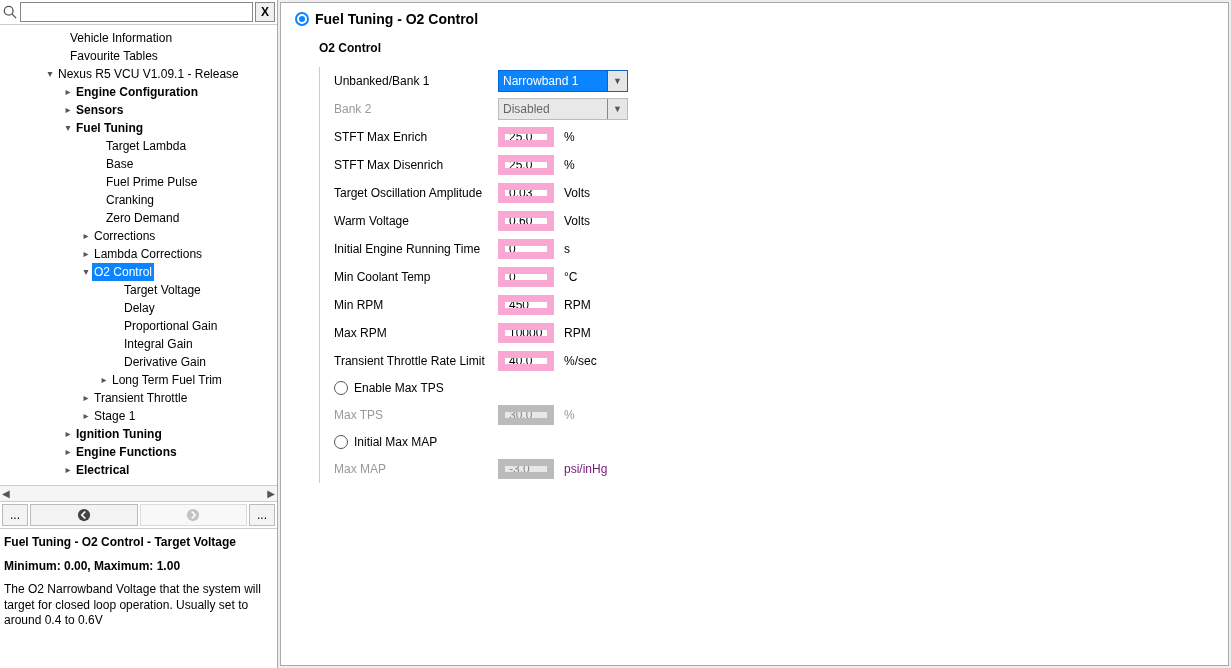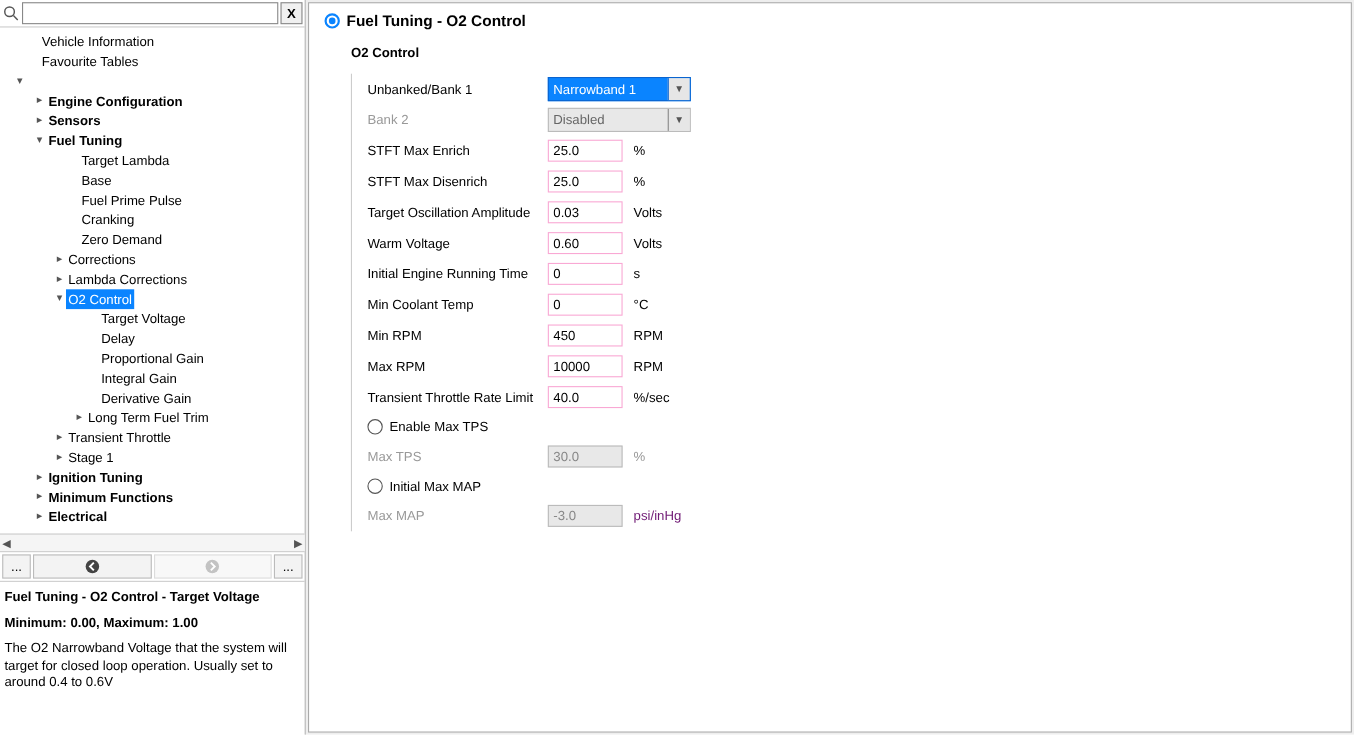--- a/index.html
+++ b/index.html
@@ -47,20 +47,21 @@
     display: flex; align-items: center; justify-content: center;
     cursor: pointer;
     font-weight: bold;
   }
   .tree {
     flex: 1;
     overflow-y: hidden;
     overflow-x: hidden;
     padding: 4px 0;
     position: relative;
+    margin-left: 32px;
   }
   .tree-inner { padding-left: 4px; }
   .tree-row {
     height: 18px;
     line-height: 18px;
     white-space: nowrap;
     cursor: pointer;
     display: flex;
     align-items: center;
   }
@@ -152,23 +153,23 @@
     padding-left: 14px;
   }
   .form-row {
     display:flex;
     align-items:center;
     height: 28px;
   }
   .form-label { width: 164px; }
   .form-label.disabled { color:#999; }
   .form-input {
-    width: 68px;
+    width: 56px;
     height: 20px;
-    border: 1px solid #f9a8d4;
+    border: 7px solid #f9a8d4;
     padding: 0 4px;
     font-size: 12px;
   }
   .form-input.disabled {
     background:#e8e8e8; color:#888; border-color:#bbb;
   }
   .form-select {
     width: 130px; height: 22px;
     display:flex; align-items:center;
     border:1px solid #888;
@@ -214,20 +215,21 @@
         <div class="tree-row" style="padding-left: 20px;">
           <span class="tree-arrow"></span>
           <span class="tree-label">Vehicle Information</span>
         </div>
         <div class="tree-row" style="padding-left: 20px;">
           <span class="tree-arrow"></span>
           <span class="tree-label">Favourite Tables</span>
         </div>
         <div class="tree-row" style="padding-left: 8px;">
           <span class="tree-arrow">▾</span>
+          <span class="tree-label">Nexus R5 VCU V1.09.1 - Release</span>
         </div>
         <div class="tree-row" style="padding-left: 26px;">
           <span class="tree-arrow">▸</span>
           <span class="tree-label tree-bold">Engine Configuration</span>
         </div>
         <div class="tree-row" style="padding-left: 26px;">
           <span class="tree-arrow">▸</span>
           <span class="tree-label tree-bold">Sensors</span>
         </div>
         <div class="tree-row" style="padding-left: 26px;">
@@ -297,21 +299,21 @@
         <div class="tree-row" style="padding-left: 44px;">
           <span class="tree-arrow">▸</span>
           <span class="tree-label">Stage 1</span>
         </div>
         <div class="tree-row" style="padding-left: 26px;">
           <span class="tree-arrow">▸</span>
           <span class="tree-label tree-bold">Ignition Tuning</span>
         </div>
         <div class="tree-row" style="padding-left: 26px;">
           <span class="tree-arrow">▸</span>
-          <span class="tree-label tree-bold">Minimum Functions</span>
+          <span class="tree-label tree-bold">Engine Functions</span>
         </div>
         <div class="tree-row" style="padding-left: 26px;">
           <span class="tree-arrow">▸</span>
           <span class="tree-label tree-bold">Electrical</span>
         </div>
       </div>
   </div>
 
   <div class="tree-scrollbar">
     <span>◀</span>

